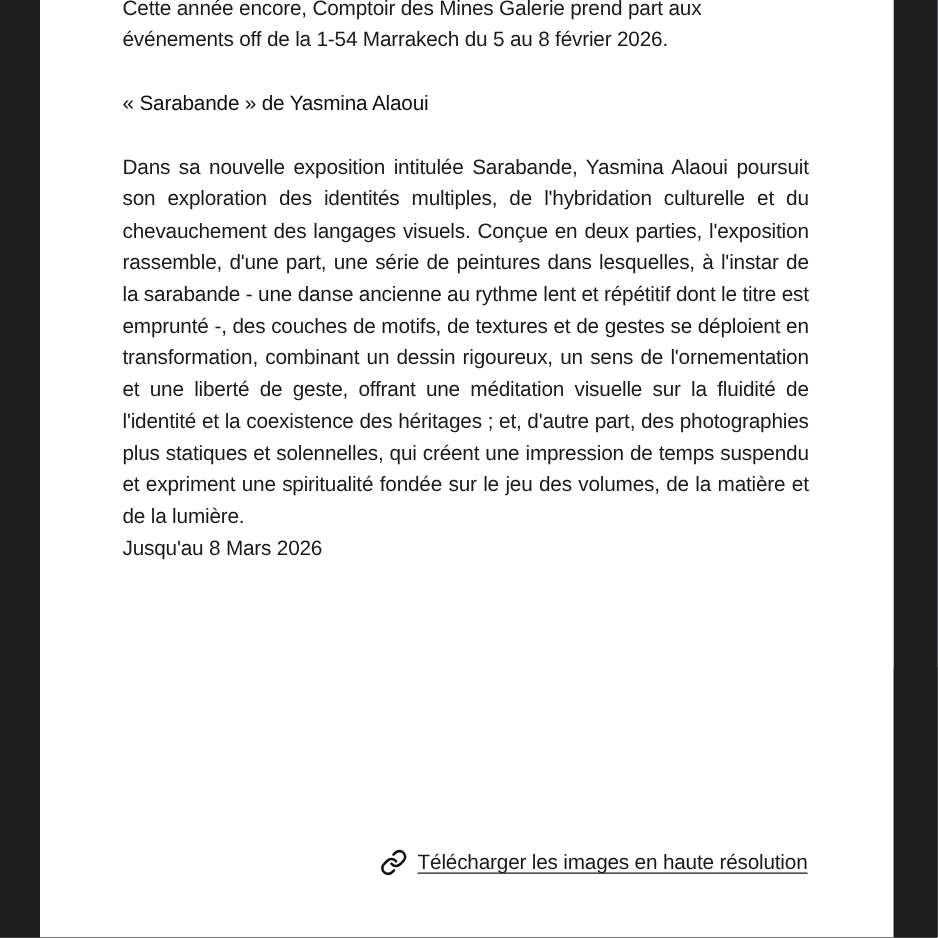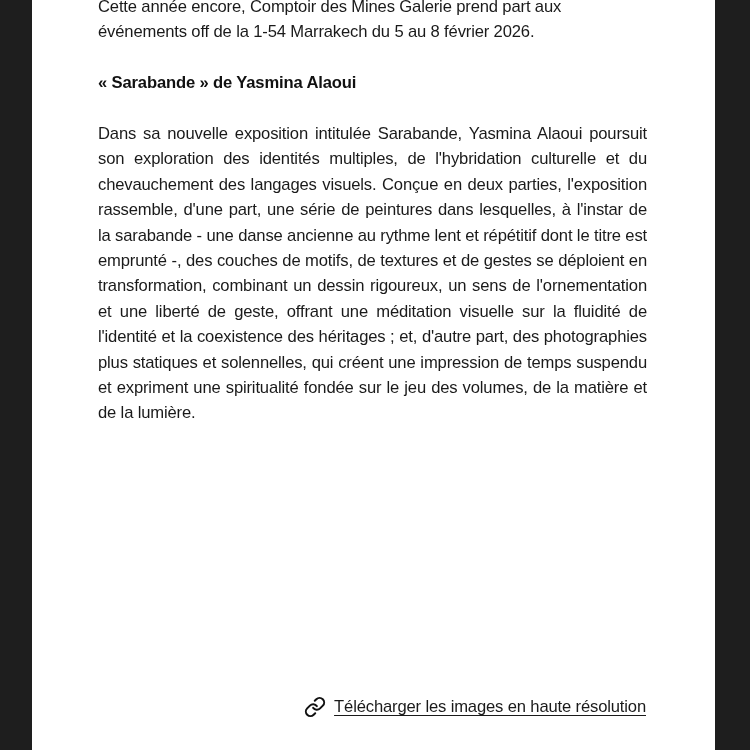--- a/index.html
+++ b/index.html
@@ -37,40 +37,39 @@
   }
   .content p {
     margin: 0;
     text-align: justify;
   }
   .content p.gap {
     margin-top: 25.4px;
   }
   .heading {
     margin: 25.4px 0 0 0;
-    font-weight: bold;
+    font-weight: normal;
     font-size: 16.6px;
     line-height: 25.4px;
     color: #111111;
   }
   .last-line-left {
     text-align: left !important;
   }
   .download {
     position: absolute;
     right: 69px;
     top: 679px;
     display: flex;
     align-items: center;
     font-family: "Liberation Sans", sans-serif;
     font-size: 16.6px;
     color: #1a1a1a;
     letter-spacing: -0.15px;
     cursor: pointer;
-    margin-top: 17px;
   }
   .download .link-icon {
     width: 22px;
     height: 22px;
     margin-right: 8px;
     display: inline-block;
   }
   .download .link-text {
     text-decoration: underline;
     text-underline-offset: 3px;
@@ -88,20 +87,21 @@
 </head>
 <body>
 
 <div class="frame">
   <div class="sidebar-left"></div>
   <div class="panel">
     <div class="content">
       <p class="last-line-left">Cette année encore, Comptoir des Mines Galerie prend part aux événements off de la 1-54 Marrakech du 5 au 8 février 2026.</p>
       <h2 class="heading">« Sarabande » de Yasmina Alaoui</h2>
       <p class="gap">Dans sa nouvelle exposition intitulée Sarabande, Yasmina Alaoui poursuit son exploration des identités multiples, de l'hybridation culturelle et du chevauchement des langages visuels. Conçue en deux parties, l'exposition rassemble, d'une part, une série de peintures dans lesquelles, à l'instar de la sarabande - une danse ancienne au rythme lent et répétitif dont le titre est emprunté -, des couches de motifs, de textures et de gestes se déploient en transformation, combinant un dessin rigoureux, un sens de l'ornementation et une liberté de geste, offrant une méditation visuelle sur la fluidité de l'identité et la coexistence des héritages ; et, d'autre part, des photographies plus statiques et solennelles, qui créent une impression de temps suspendu et expriment une spiritualité fondée sur le jeu des volumes, de la matière et de la lumière.</p>
+      <p class="last-line-left">Jusqu'au 8 Mars 2026</p>
     </div>
 
     <a class="download">
       <span class="link-icon">
         <svg viewBox="0 0 24 24" width="22" height="22" fill="none" stroke="#111" stroke-width="2.2" stroke-linecap="round" stroke-linejoin="round">
           <path d="M10 13a5 5 0 0 0 7.54.54l3-3a5 5 0 0 0-7.07-7.07l-1.72 1.71"></path>
           <path d="M14 11a5 5 0 0 0-7.54-.54l-3 3a5 5 0 0 0 7.07 7.07l1.71-1.71"></path>
         </svg>
       </span>
       <span class="link-text">Télécharger les images en haute résolution</span>

